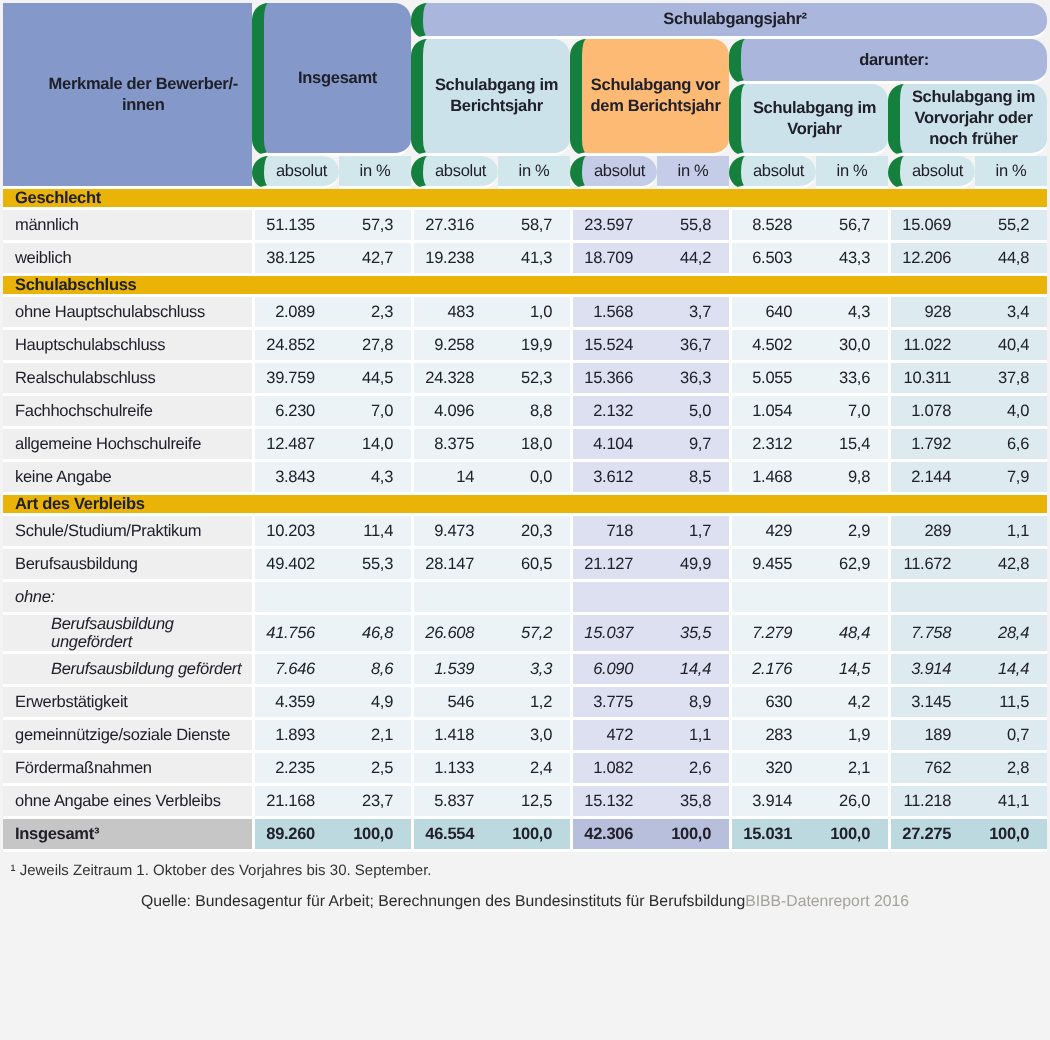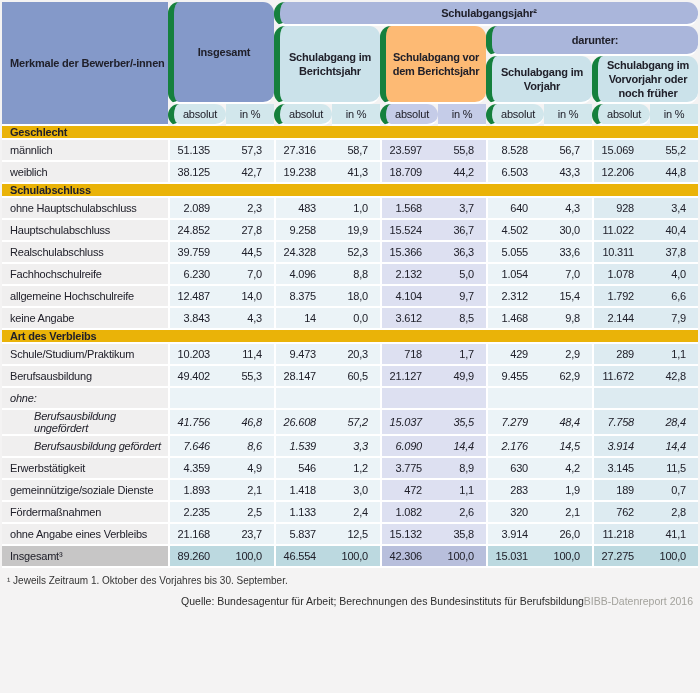--- a/index.html
+++ b/index.html
@@ -36,22 +36,22 @@
     vertical-align: middle;
     line-height: 1.3;
     border-bottom: 2px solid #fff;
   }
   .h-dark   { background: #8499c9; }
   .h-banner { background: #aab6db; }
   .h-cyan   { background: #cbe2ea; }
   .h-lav    { background: #fdba74; }
   .h-sub    { background: #d2e7ec; font-weight: 400; height: 22px; margin-left: 15px; }
   .h-sub-lav{ background: #c5cce8; }
-  .h-merkmale { text-align: left; padding-left: 8px; }
-  .gsep { border-left: 6px solid #15803d; border-radius: 11px; }
+  .h-merkmale { text-align: center; padding-left: 21px; }
+  .gsep { border-left: 8px solid #15803d; border-radius: 11px; }
   tr.hr1 th { height: 24px; }
   tr.hr2 th { height: 30px; }
   tr.hr3 th { height: 48px; }
 
   
   tbody td {
     height: 22px;
     border-bottom: 2px solid #fff;
     vertical-align: middle;
   }
@@ -70,31 +70,31 @@
   tr.section .section-cell {
     background: #eab308;
     font-weight: 700;
     text-align: left;
     padding-left: 8px;
     height: 14px;
   }
   tr.italic td { font-style: italic; }
   tr.indent .label-cell { padding-left: 32px; }
 
-  tr.total td { font-weight: 400; }
+  tr.total td { font-weight: 700; }
   tr.total .label-cell { background: #c7c6c6; }
   tr.total .g1, tr.total .g2, tr.total .g4, tr.total .g5 { background: #bcd9e0; }
   tr.total .g3 { background: #b8bfdc; }
 
   
   .footnotes { padding: 7px 4px 0 5px; font-size: 10px; color: #333; }
   .footnotes div { margin-bottom: 3px; line-height: 1.25; }
   .source-row {
     display: flex;
-    justify-content: flex-end;
+    justify-content: center;
     align-items: baseline;
     padding: 4px 5px 0 5px;
     font-size: 10.5px;
   }
   .source { color: #2c2c2c; }
   .report { color: #a3a29c; }
 </style>
 </head>
 <body>
 

